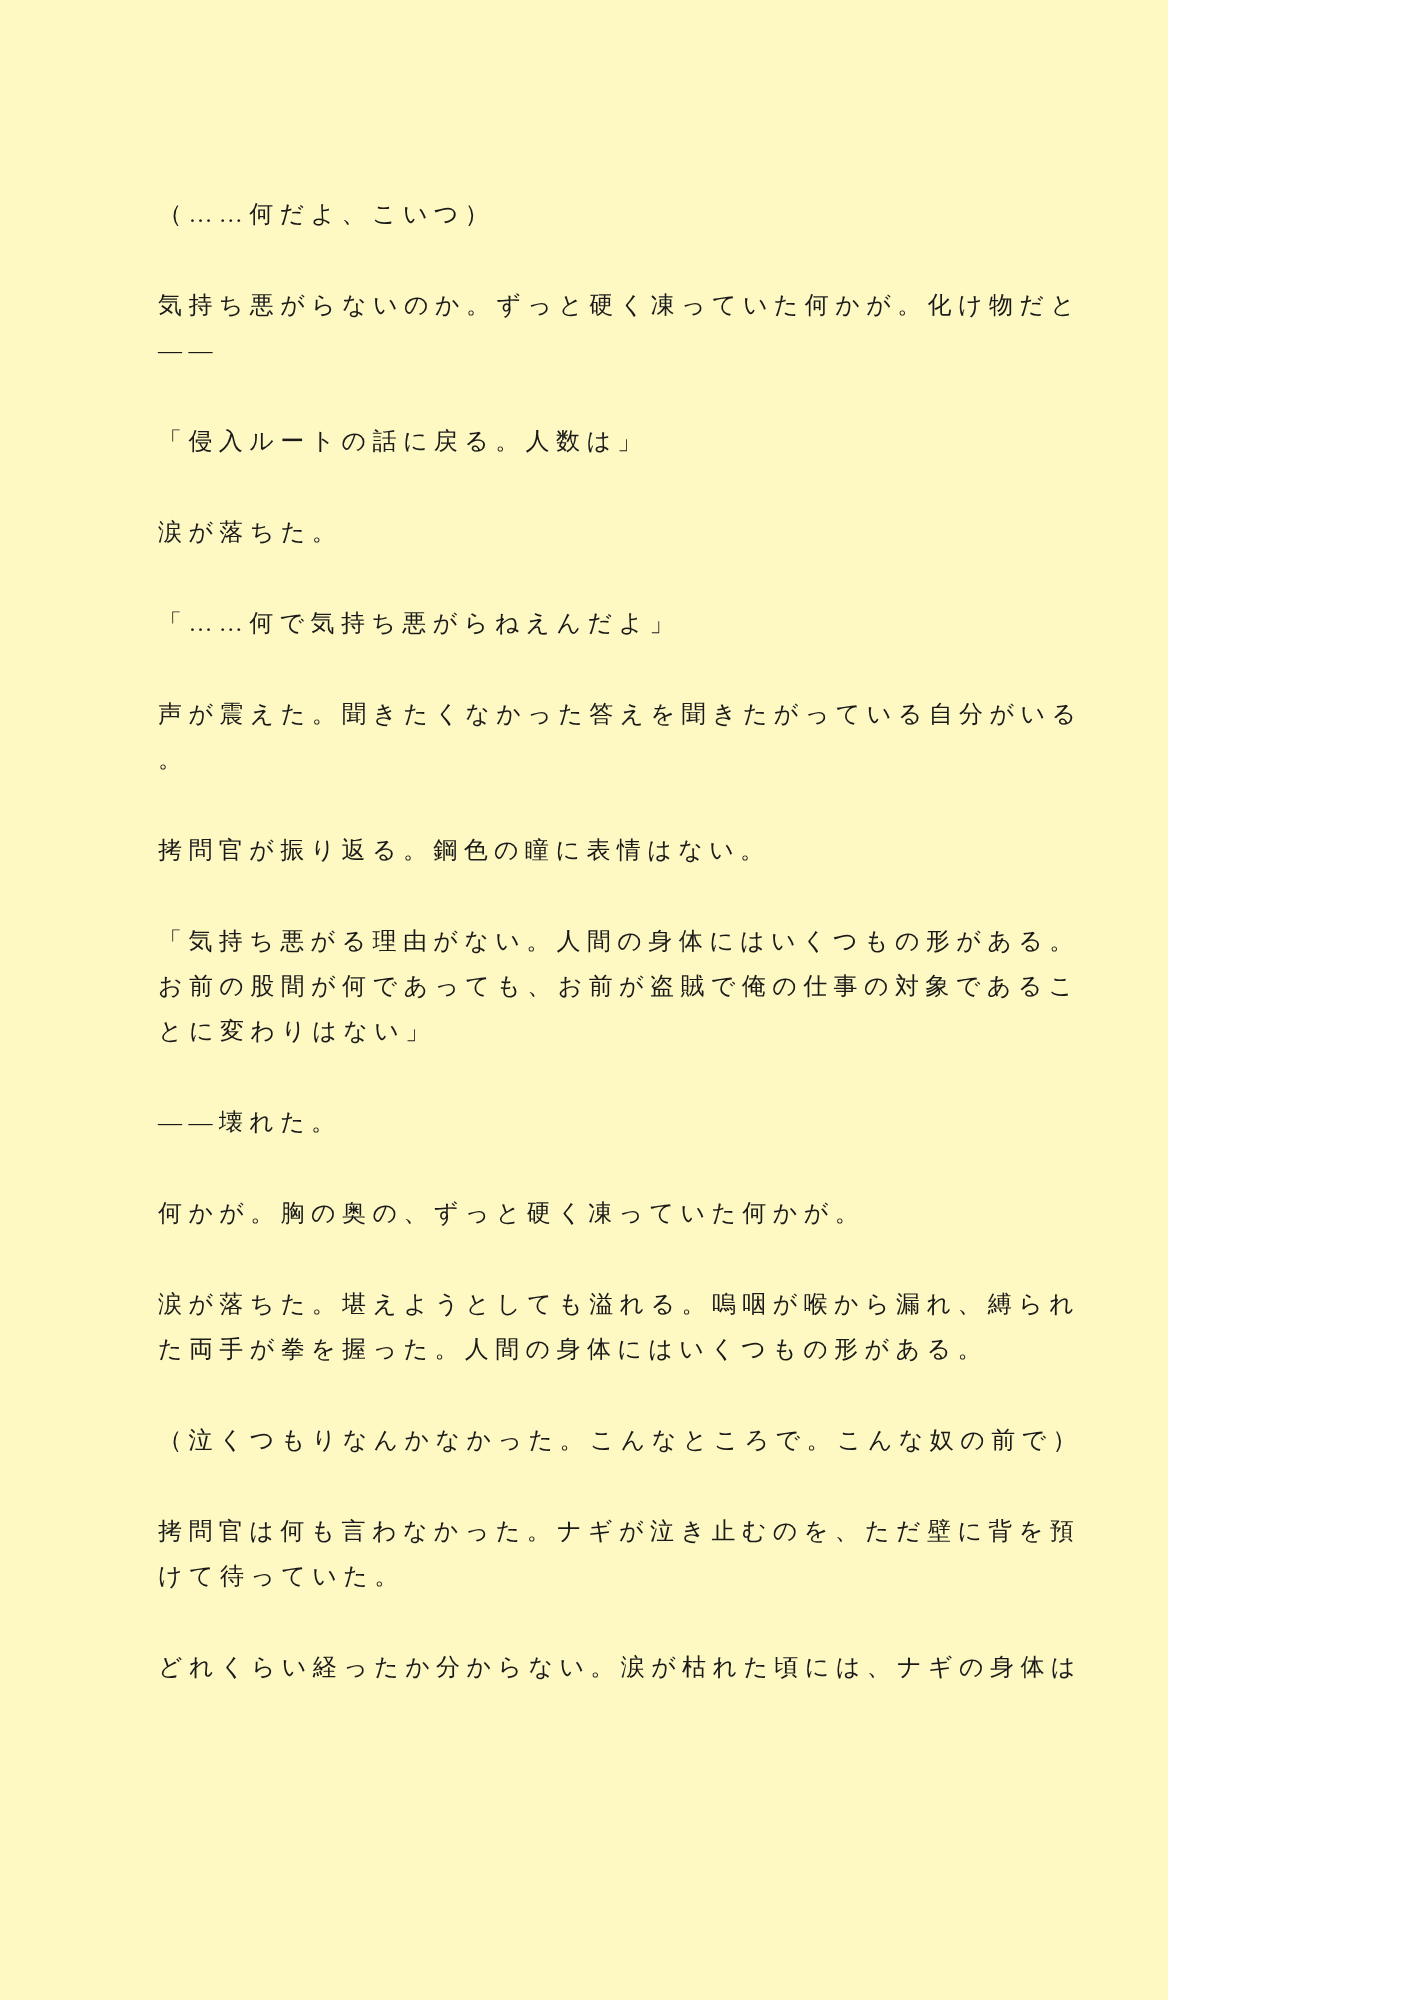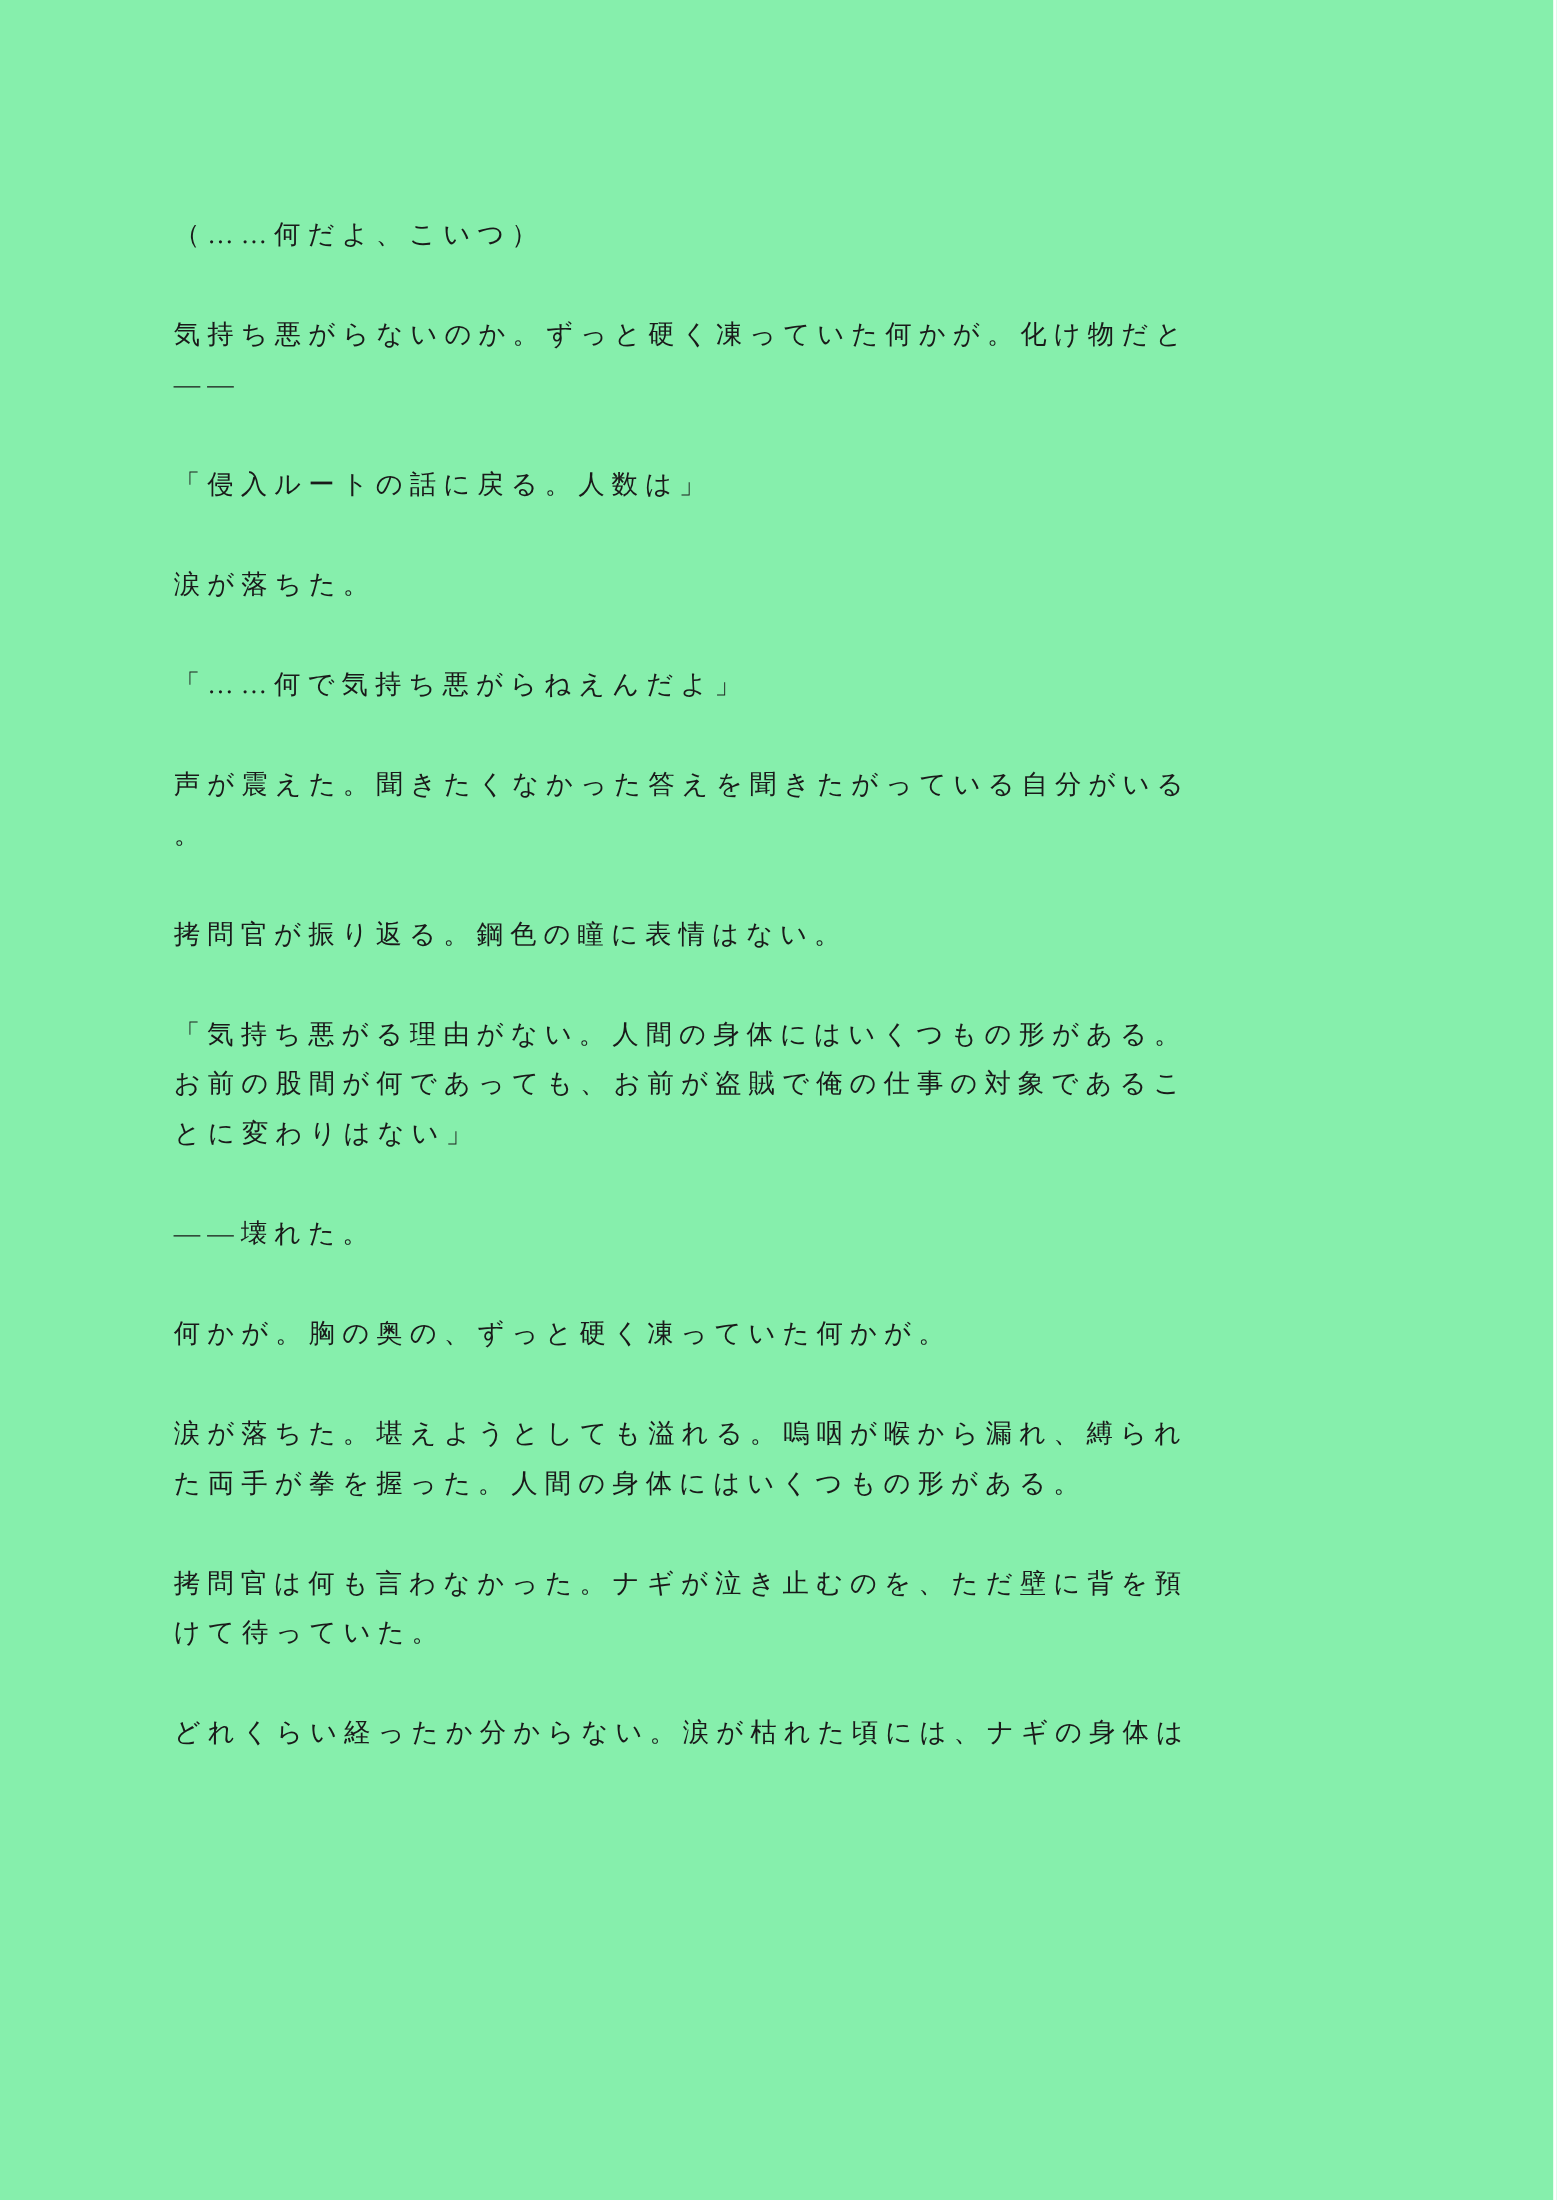--- a/index.html
+++ b/index.html
@@ -2,23 +2,23 @@
 <html lang="ja"><head>
 <meta charset="utf-8">
 <style>
   html, body {
     margin: 0;
     padding: 0;
     background: #ffffff;
   }
   .page {
     position: relative;
-    width: 1412px;
+    width: 1168px;
     height: 2000px;
-    background: #86efac;
+    background: #fef9c3;
     overflow: hidden;
     font-family: "Liberation Serif", "DejaVu Serif", serif;
   }
   .text-block {
     position: absolute;
     left: 158px;
     top: 192px;
     width: 940px;
     color: #1a1a1a;
     font-size: 24px;
@@ -82,20 +82,23 @@
 
     <p class="para">
       <span class="line">何かが。胸の奥の、ずっと硬く凍っていた何かが。</span>
     </p>
 
     <p class="para">
       <span class="line">涙が落ちた。堪えようとしても溢れる。嗚咽が喉から漏れ、縛られ</span>
       <span class="line">た両手が拳を握った。人間の身体にはいくつもの形がある。</span>
     </p>
 
+    <p class="para">
+      <span class="line">（泣くつもりなんかなかった。こんなところで。こんな奴の前で）</span>
+    </p>
 
     <p class="para">
       <span class="line">拷問官は何も言わなかった。ナギが泣き止むのを、ただ壁に背を預</span>
       <span class="line">けて待っていた。</span>
     </p>
 
     <p class="para">
       <span class="line">どれくらい経ったか分からない。涙が枯れた頃には、ナギの身体は</span>
     </p>
 

